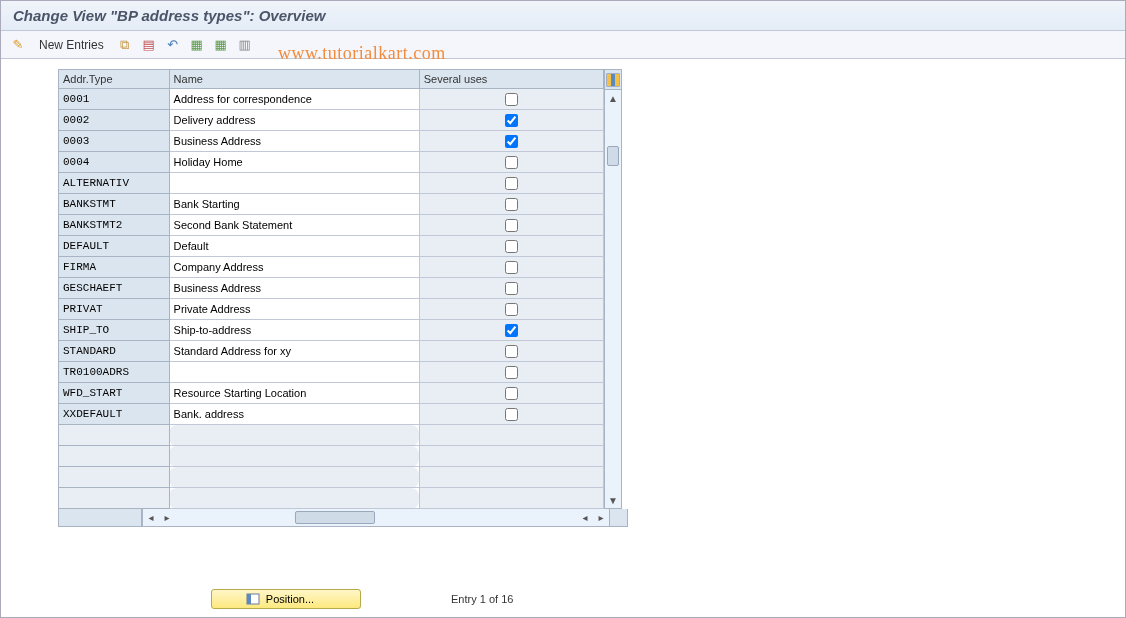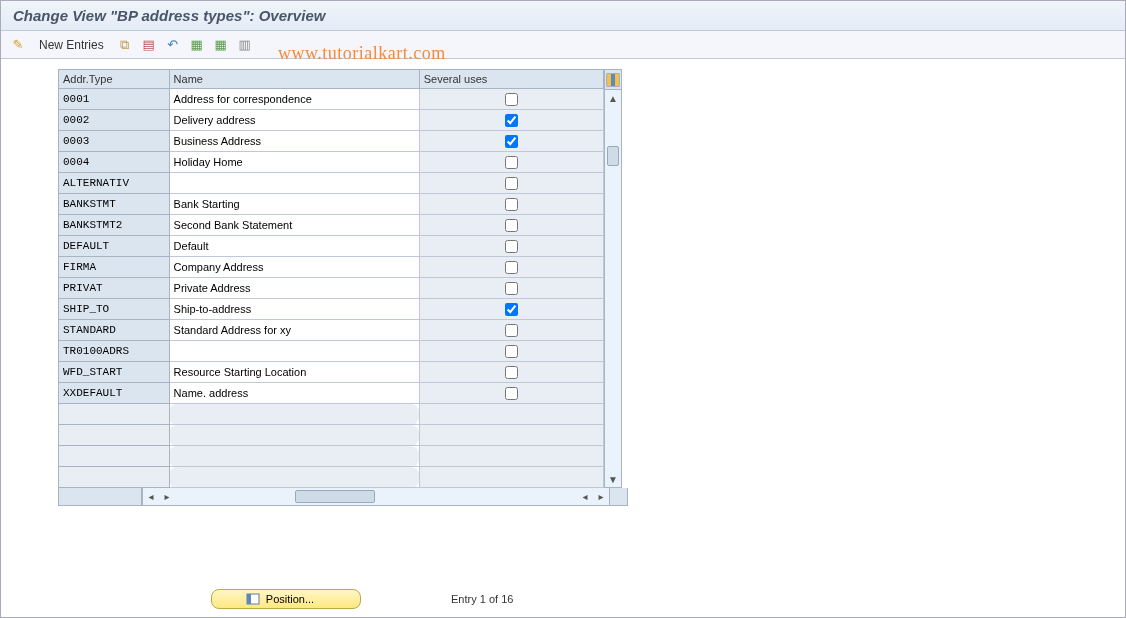--- a/index.html
+++ b/index.html
@@ -216,21 +216,21 @@
   bottom: 8px;
   display: flex;
   align-items: center;
   justify-content: flex-start;
   padding-left: 210px;
   gap: 90px;
 }
 .position-btn {
   background: linear-gradient(to bottom, #fff6c8, #fde97f);
   border: 1px solid #b8a94a;
-  border-radius: 8px;
+  border-radius: 3px;
   padding: 3px 20px 3px 8px;
   font-size: 11px;
   cursor: pointer;
   display: flex;
   align-items: center;
   gap: 6px;
   width: 150px;
   justify-content: center;
 }
 .position-btn .pin {
@@ -312,20 +312,25 @@
             <td class="row-head">DEFAULT</td>
             <td class="name-cell">Default</td>
             <td class="check-cell"><input type="checkbox" style=""></td>
           </tr>
           <tr>
             <td class="row-head">FIRMA</td>
             <td class="name-cell">Company Address</td>
             <td class="check-cell"><input type="checkbox" style=""></td>
           </tr>
           <tr>
+            <td class="row-head">GESCHAEFT</td>
+            <td class="name-cell">Business Address</td>
+            <td class="check-cell"><input type="checkbox" style=""></td>
+          </tr>
+          <tr>
             <td class="row-head">PRIVAT</td>
             <td class="name-cell">Private Address</td>
             <td class="check-cell"><input type="checkbox" style=""></td>
           </tr>
           <tr>
             <td class="row-head">SHIP_TO</td>
             <td class="name-cell">Ship-to-address</td>
             <td class="check-cell"><input type="checkbox" checked="" style=""></td>
           </tr>
           <tr>
@@ -338,21 +343,21 @@
             <td class="name-cell"></td>
             <td class="check-cell"><input type="checkbox" style=""></td>
           </tr>
           <tr>
             <td class="row-head">WFD_START</td>
             <td class="name-cell">Resource Starting Location</td>
             <td class="check-cell"><input type="checkbox" style=""></td>
           </tr>
           <tr>
             <td class="row-head">XXDEFAULT</td>
-            <td class="name-cell">Name. address</td>
+            <td class="name-cell">Bank. address</td>
             <td class="check-cell"><input type="checkbox" style=""></td>
           </tr>
           <tr class="empty">
             <td class="row-head">&nbsp;</td>
             <td class="name-cell">&nbsp;</td>
             <td class="check-cell">&nbsp;</td>
           </tr>
           <tr class="empty">
             <td class="row-head">&nbsp;</td>
             <td class="name-cell">&nbsp;</td>

